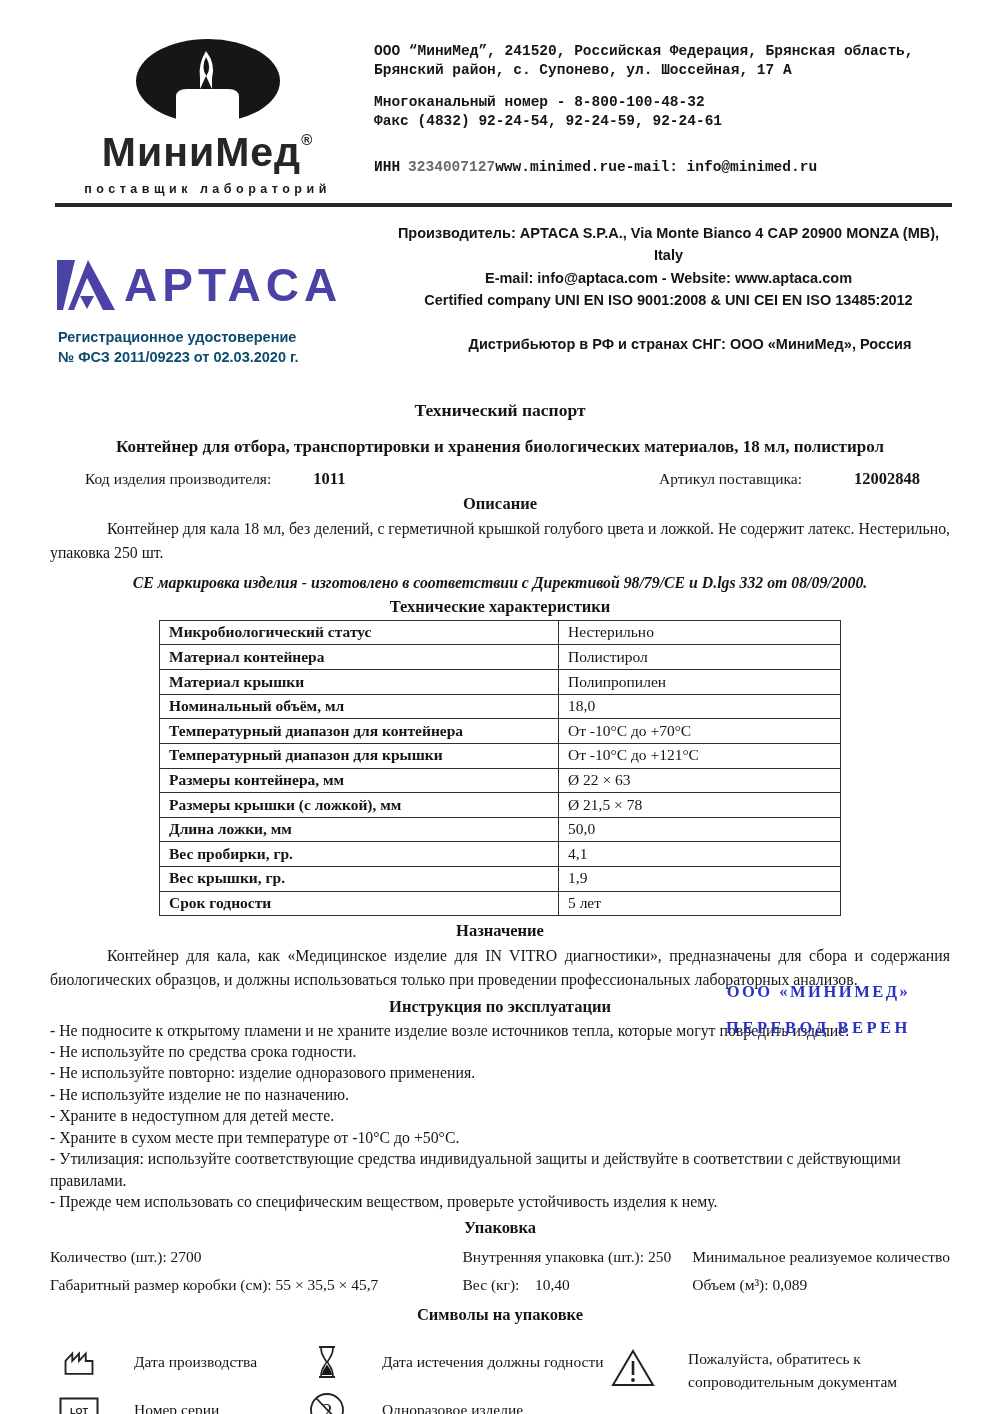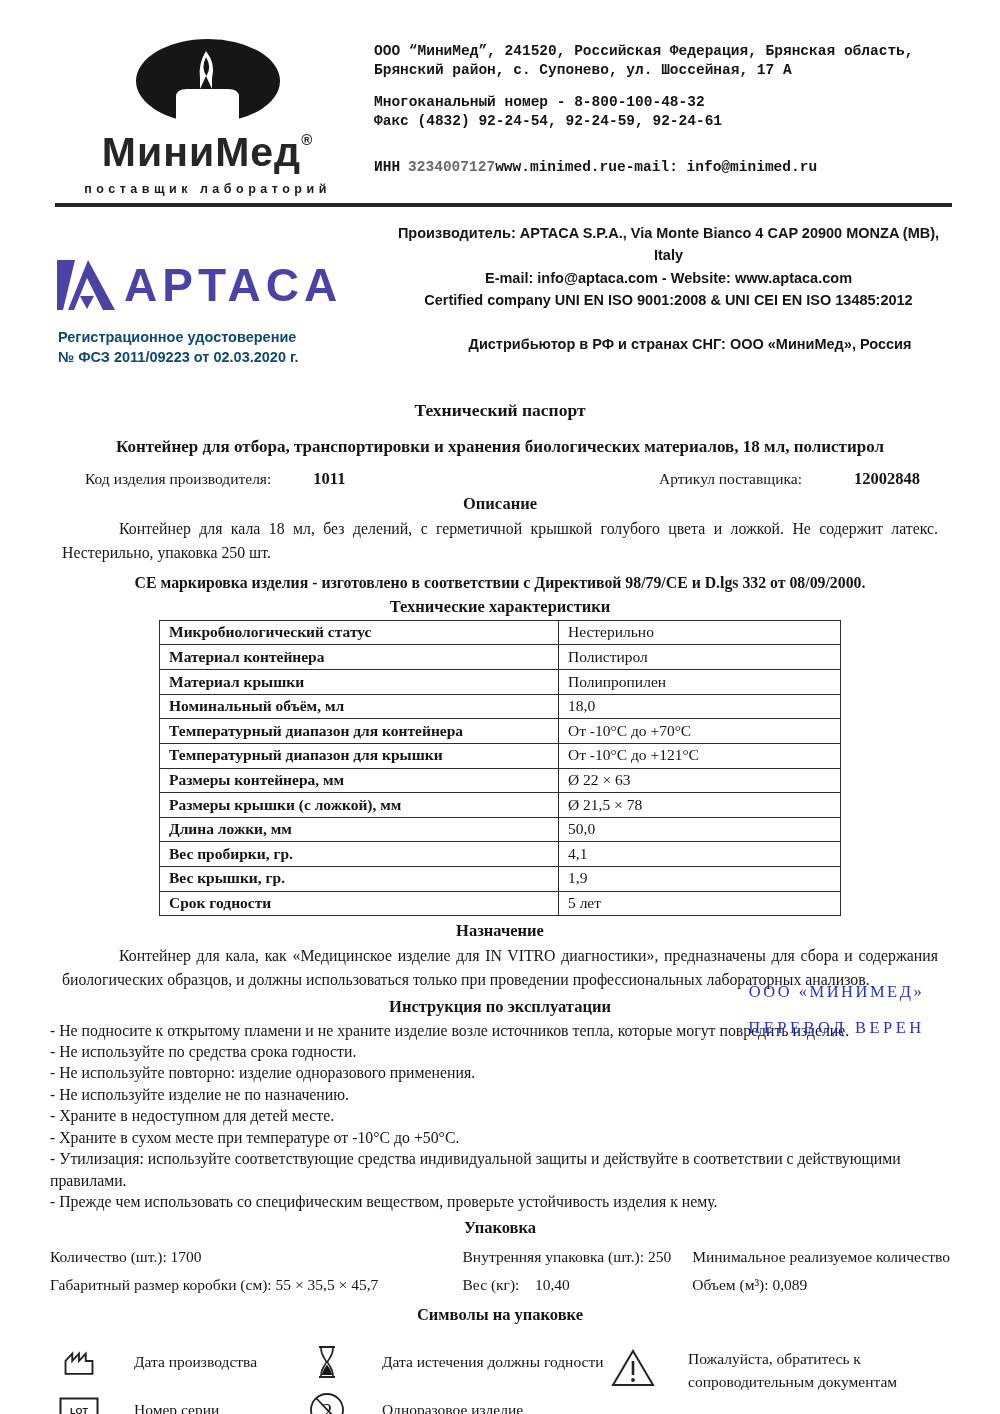--- a/index.html
+++ b/index.html
@@ -36,28 +36,28 @@
   
   .main { padding:0 50px; }
   .doc-title { text-align:center; font-weight:bold; font-size:17.5px; margin:33px 0 0; }
   .product-name { text-align:center; font-weight:bold; font-size:17px; margin:16px 0 8px; }
   .code-row { display:flex; justify-content:space-between; margin:12px 0 0;
     font-size:15.5px; padding:0 30px 0 35px; }
   .code-pair .value { font-weight:bold; font-size:16.5px; }
   .code-pair .value.v1 { margin-left:42px; }
   .code-pair .value.v2 { margin-left:52px; }
   .section-heading { text-align:center; font-weight:bold; font-size:16.5px; margin:5px 0 3px; }
-  .para { text-align:justify; font-size:15.8px; line-height:1.5; text-indent:57px; margin:1px 12px 0; }
-  .ce-line { text-align:center; font-weight:bold; font-size:15.8px; margin:9px 0 3px; }
+  .para { text-align:justify; font-size:15.8px; line-height:1.5; text-indent:57px; margin:1px 0 0; }
+  .ce-line { text-align:center; font-weight:bold; font-style:italic; font-size:15.8px; margin:9px 0 3px; }
   table.specs { border-collapse:collapse; margin:2px auto 0; width:682px; }
   .specs td { border:1px solid #2e2e2e; padding:1.5px 9px; font-size:15.5px; line-height:1.33; }
   .specs td.l { font-weight:bold; width:380px; }
   .instr { font-size:15.8px; line-height:1.36; }
-  .stamp { position:absolute; left:734px; top:982px; width:205px; text-align:center;
-    color:#2733c0; font-weight:normal; font-size:16.5px; letter-spacing:2.5px; }
+  .stamp { position:absolute; left:716px; top:982px; width:205px; text-align:center;
+    color:#2733c0; font-weight:bold; font-size:16.5px; letter-spacing:2.5px; }
   .stamp .line2 { margin-top:16px; letter-spacing:3.5px; }
   .pack-cols { display:flex; margin-top:5px; font-size:15.5px; }
   .pack-col1 { width:440px; } .pack-col2 { width:245px; } .pack-col3 { flex:1; }
   .pack-item { line-height:1.85; white-space:nowrap; }
   .symbols { display:flex; margin-top:13px; padding-left:6px; }
   .sym-colA { width:248px; } .sym-colB { width:306px; }
   .sym-colC { flex:1; display:flex; align-items:flex-start; gap:32px; padding-top:8px; }
   .sym-item { display:flex; align-items:center; gap:32px; height:48px; }
   .sym-icon { width:46px; display:flex; justify-content:center; align-items:center; }
   .sym-label { font-size:15.5px; }
@@ -201,21 +201,21 @@
     <div class="instr">- Не используйте изделие не по назначению.</div>
     <div class="instr">- Храните в недоступном для детей месте.</div>
     <div class="instr">- Храните в сухом месте при температуре от -10°C до +50°C.</div>
     <div class="instr">- Утилизация: используйте соответствующие средства индивидуальной защиты и действуйте в соответствии с действующими правилами.</div>
     <div class="instr">- Прежде чем использовать со специфическим веществом, проверьте устойчивость изделия к нему.</div>
   </div>
 
   <div class="section-heading">Упаковка</div>
   <div class="pack-cols">
     <div class="pack-col1">
-      <div class="pack-item">Количество (шт.): 1700</div>
+      <div class="pack-item">Количество (шт.): 2700</div>
       <div class="pack-item">Габаритный размер коробки (см): 55 × 35,5 × 45,7</div>
     </div>
     <div class="pack-col2">
       <div class="pack-item">Внутренняя упаковка (шт.): 250</div>
       <div class="pack-item">Вес (кг):&nbsp;&nbsp;&nbsp;&nbsp;10,40</div>
     </div>
     <div class="pack-col3">
       <div class="pack-item">Минимальное реализуемое количество</div>
       <div class="pack-item">Объем (м³): 0,089</div>
     </div>

